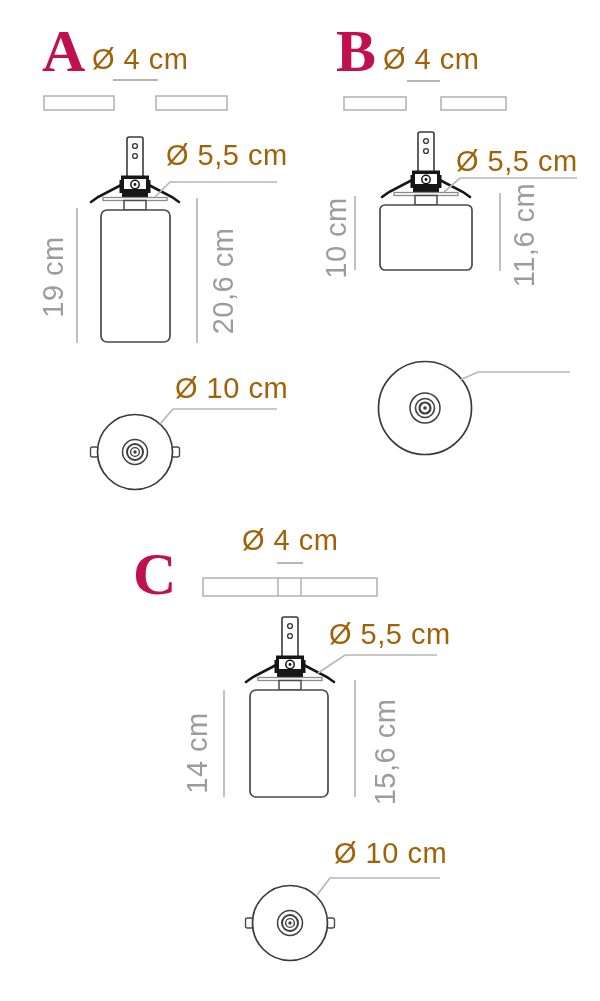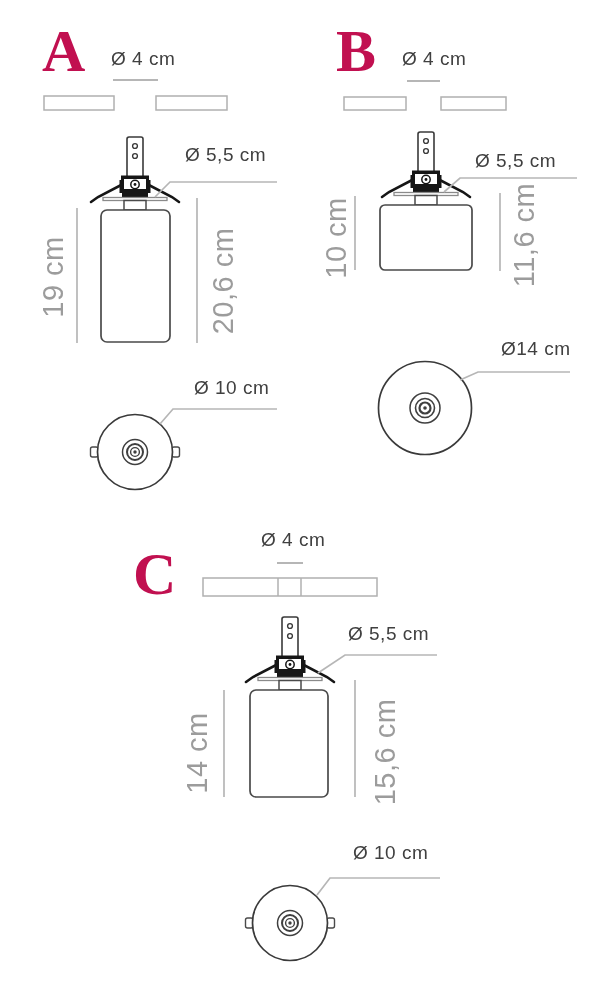--- a/index.html
+++ b/index.html
@@ -14,26 +14,25 @@
   .letter{
     position:absolute;
     font-family:"Liberation Serif", serif;
     font-weight:bold;
     font-size:60px;
     line-height:60px;
     color:#c11050;
   }
   .hlabel{
     position:absolute;
-    font-size:19px;
+    font-size:29px;
     line-height:34px;
-    color:#404040;
+    color:#a16207;
     white-space:nowrap;
     letter-spacing:0.5px;
-    margin-left:19px;
   }
   .vlabel{
     position:absolute;
     width:120px;
     height:34px;
     font-size:29px;
     line-height:34px;
     color:#9c9c9c;
     text-align:center;
     white-space:nowrap;
@@ -137,21 +136,20 @@
   <div class="hlabel" style="left:166px;top:138px;">Ø 5,5 cm</div>
   <div class="vlabel" style="left:-7px;top:260px;">19 cm</div>
   <div class="vlabel" style="left:163px;top:264px;">20,6 cm</div>
   <div class="hlabel" style="left:175px;top:371px;">Ø 10 cm</div>
 
   <div class="letter" style="left:336px;top:21px;">B</div>
   <div class="hlabel" style="left:383px;top:42px;">Ø 4 cm</div>
   <div class="hlabel" style="left:456px;top:144px;">Ø 5,5 cm</div>
   <div class="vlabel" style="left:276px;top:221px;">10 cm</div>
   <div class="vlabel" style="left:464px;top:218px;">11,6 cm</div>
-  <div class="hlabel" style="left:482px;top:332px;">Ø14 cm</div>
 
   <div class="letter" style="left:133px;top:544px;">C</div>
   <div class="hlabel" style="left:242px;top:523px;">Ø 4 cm</div>
   <div class="hlabel" style="left:329px;top:617px;">Ø 5,5 cm</div>
   <div class="vlabel" style="left:137px;top:736px;">14 cm</div>
   <div class="vlabel" style="left:325px;top:735px;">15,6 cm</div>
   <div class="hlabel" style="left:334px;top:836px;">Ø 10 cm</div>
 
 </div>
 

